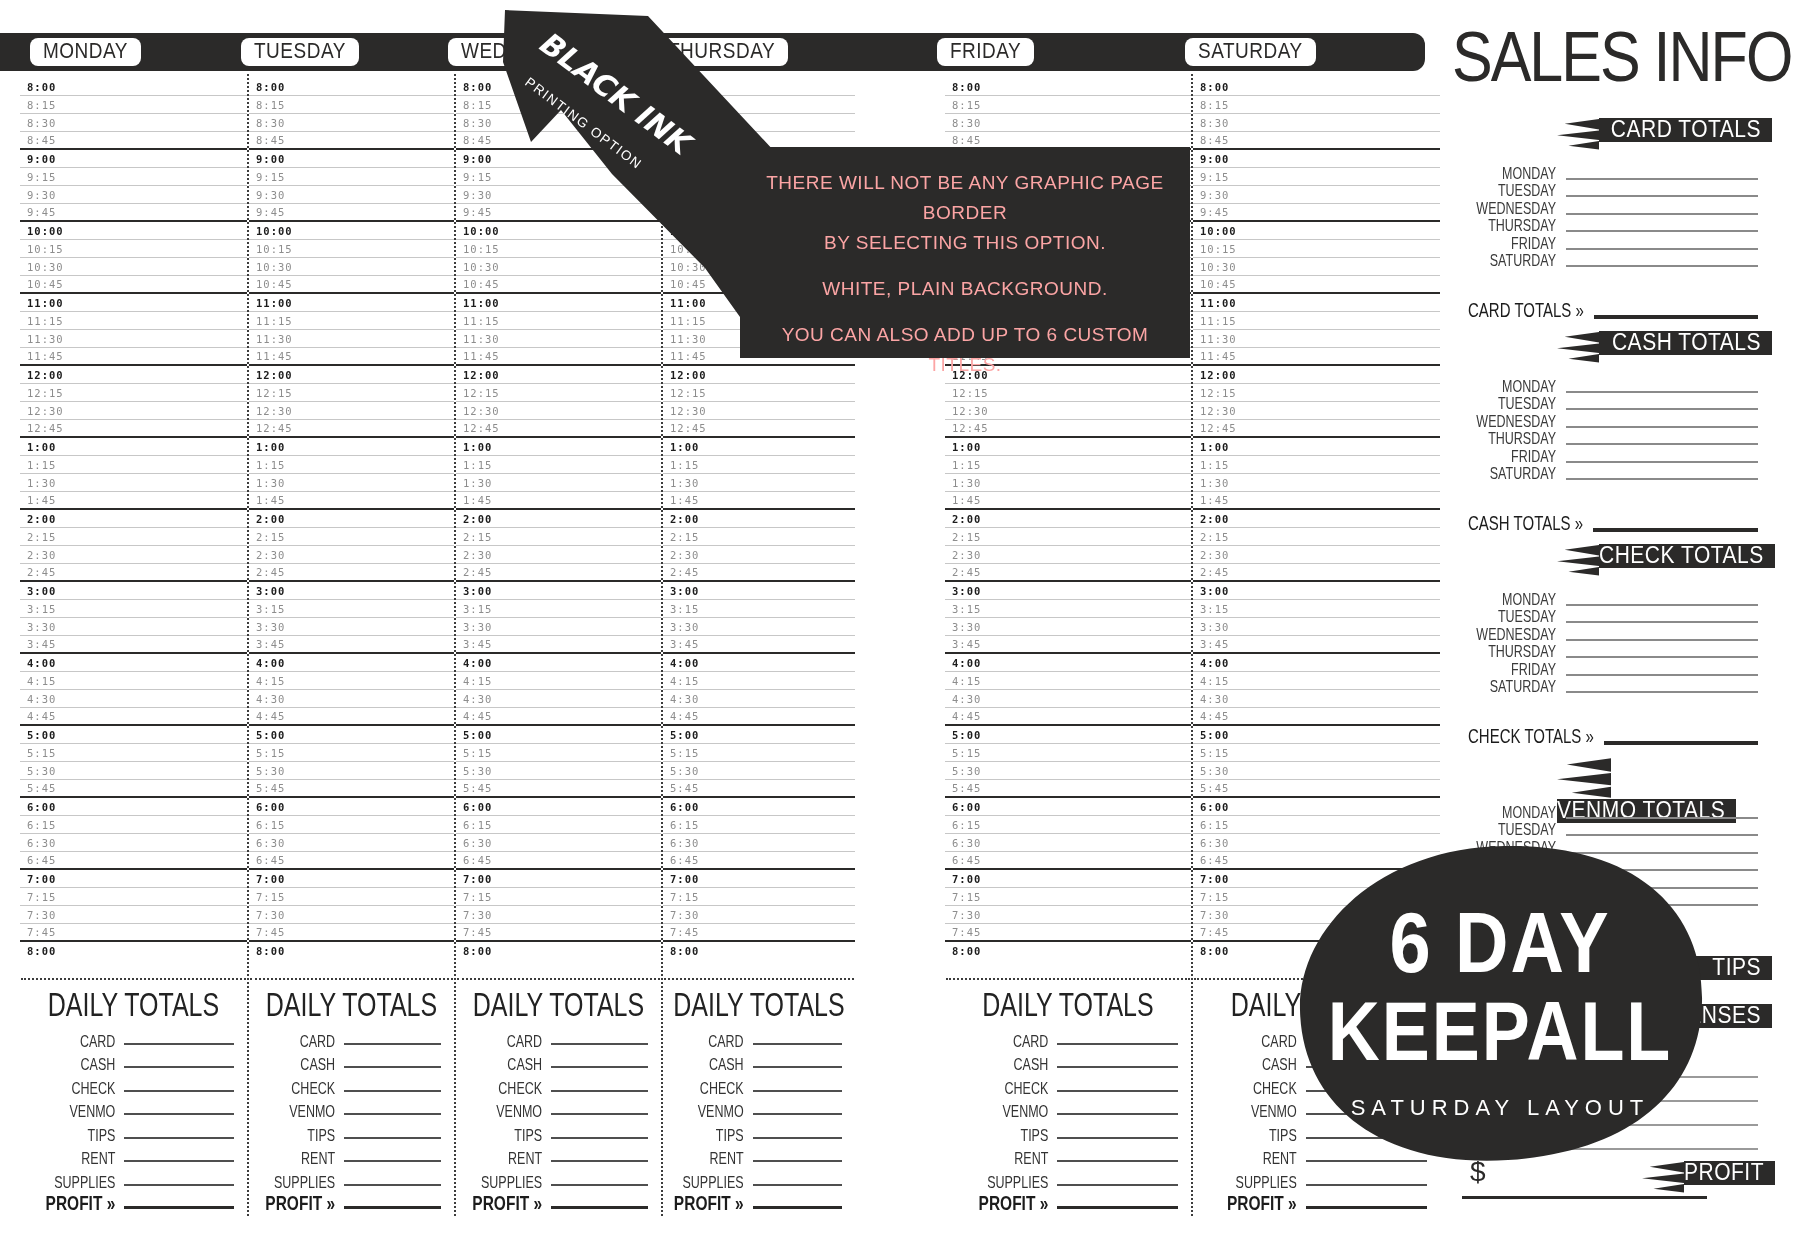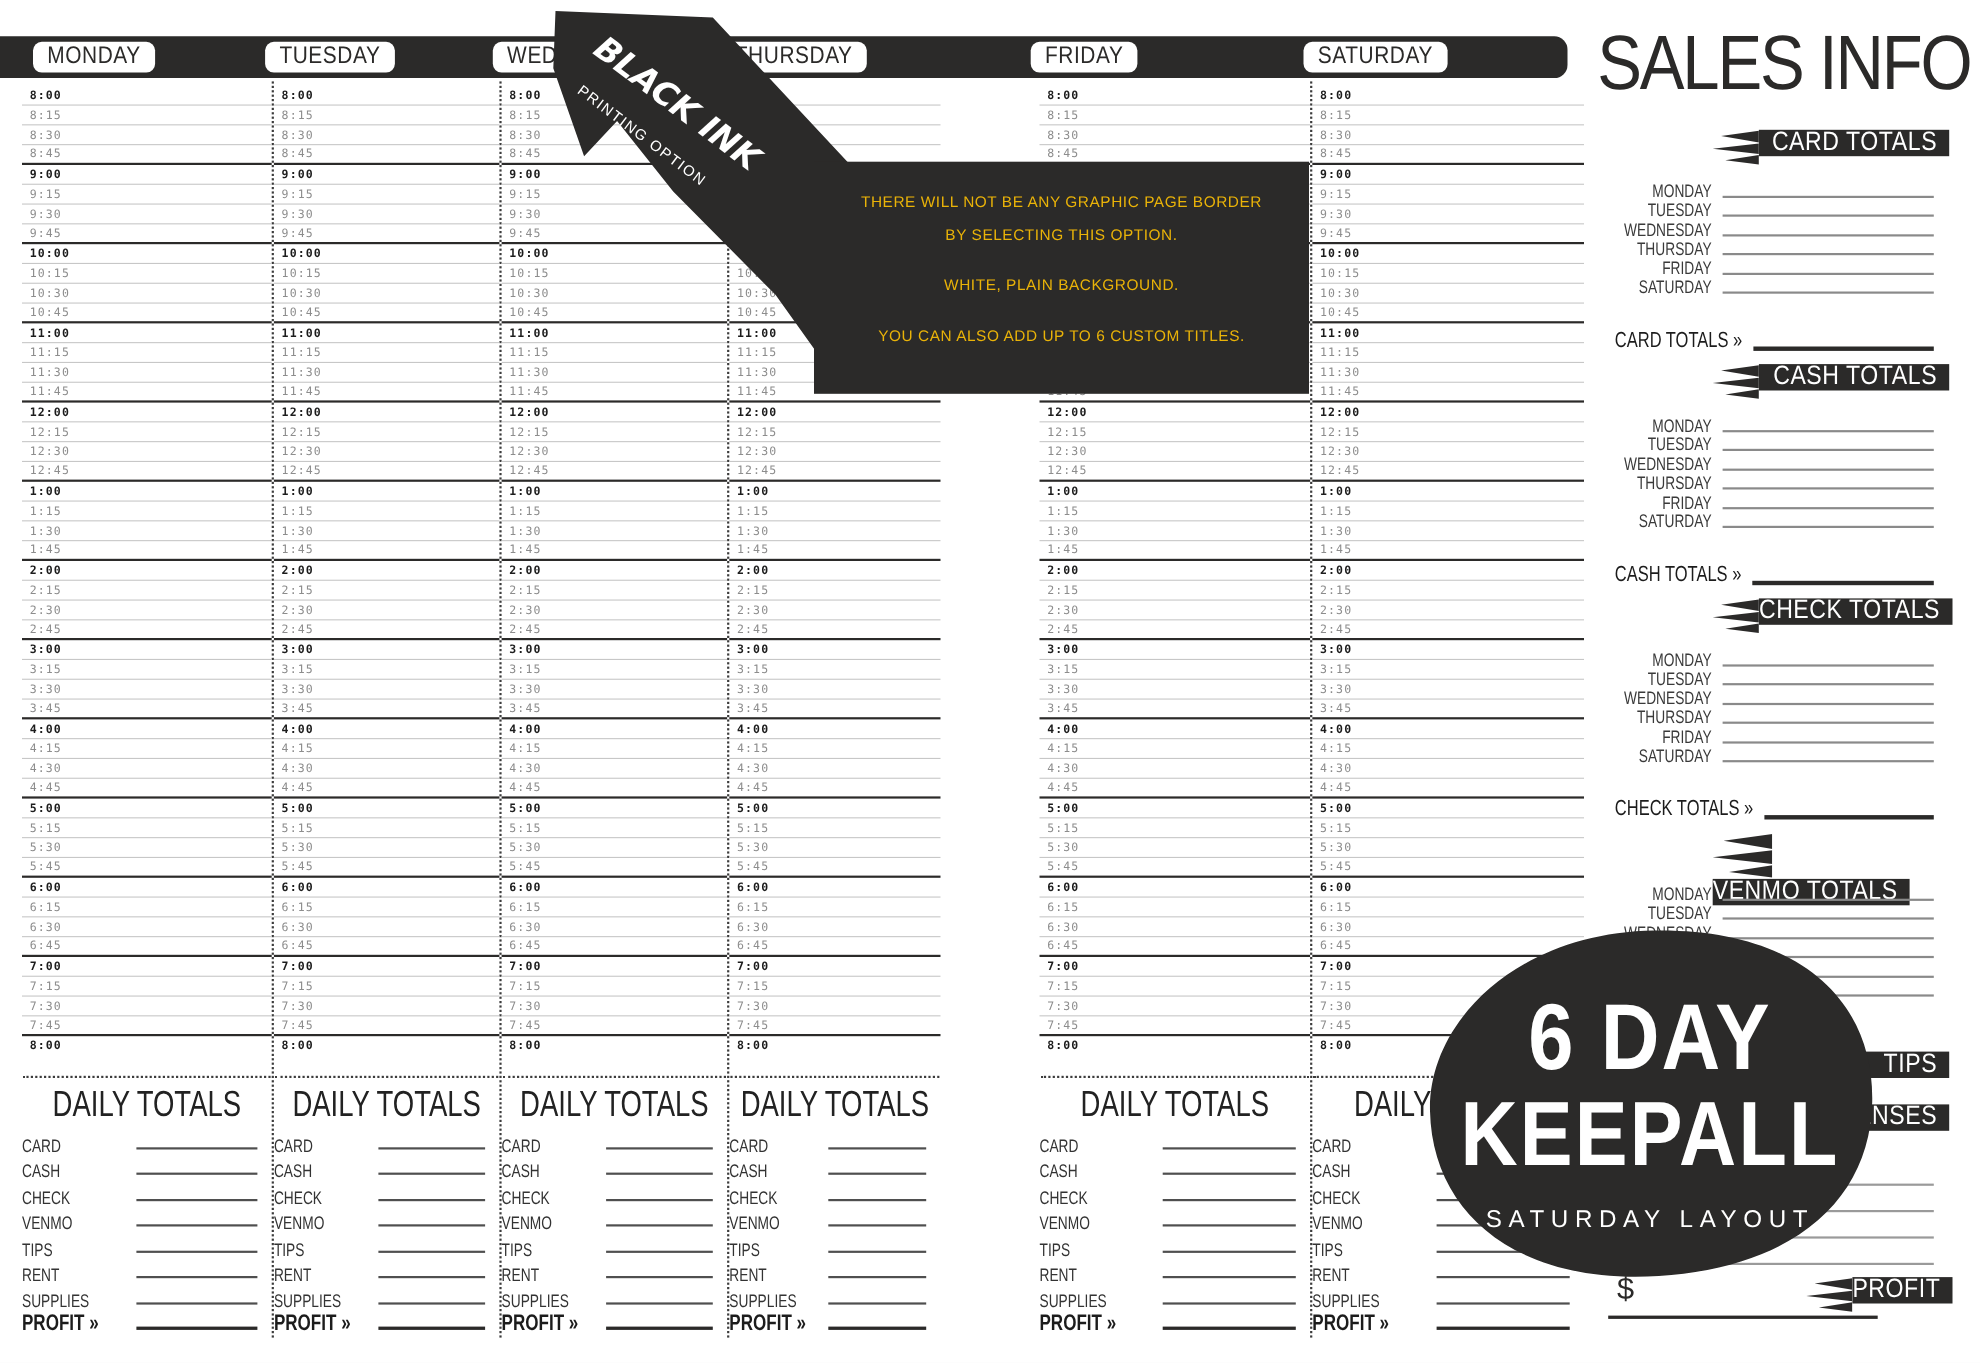--- a/index.html
+++ b/index.html
@@ -22,29 +22,29 @@
         font-size:10.5px;letter-spacing:1px;color:#8d8d8d;}
   .trow.hour{color:#1c1c1c;font-weight:bold;}
   .trow.q45{border-bottom:2px solid #2b2a29;}
   .trow.last{border-bottom:none;}
   .vsep{position:absolute;top:74px;height:1142px;width:0;border-left:2px dotted #3c3c3c;z-index:1;}
 
   
   .dots-hr{border-top:2px dotted #3c3c3c;margin:18px 1px 0 1px;}
   .dt-head{text-align:center;margin-top:12px;height:34px;font-size:25px;color:#222;}
   .dt-row{display:flex;align-items:flex-end;height:23.5px;font-size:12.5px;color:#333;}
-  .dt-label{flex:0 0 42%;text-align:left;}
+  .dt-label{flex:0 0 42%;text-align:right;}
   .dt-line{flex:1;border-bottom:2px solid #4f4f4f;margin:0 13px 5px 9px;}
   .dt-row.profit{font-size:15.5px;font-weight:600;color:#1c1c1c;}
   .dt-row.profit .dt-line{border-bottom:3.5px solid #2b2a29;}
 
   
   .callout-box{position:absolute;left:740px;top:147px;width:450px;height:211px;background:#2b2a29;
                z-index:5;box-sizing:border-box;padding:21px 14px 0 14px;text-align:center;}
-  .callout-line{color:#eab308;font-size:14px;line-height:30px;letter-spacing:.5px;font-weight:300;}
+  .callout-line{color:#fca5a5;font-size:19px;line-height:30px;letter-spacing:.5px;font-weight:300;}
   .callout-line.blank{height:16px;line-height:16px;}
   .arrow-svg{position:absolute;left:0;top:0;z-index:5;pointer-events:none;}
 
   
   .sales-panel{position:absolute;left:1452px;top:0;width:326px;height:1239px;z-index:2;}
   .sales-title{position:absolute;left:0;right:2px;top:24px;text-align:center;font-size:61px;
                letter-spacing:-2px;color:#2b2a29;}
   .banner{position:absolute;right:6px;height:34px;display:flex;align-items:flex-start;}
   .banner .sl{flex:0 0 42px;}
   .sl polygon{fill:#2b2a29;}

